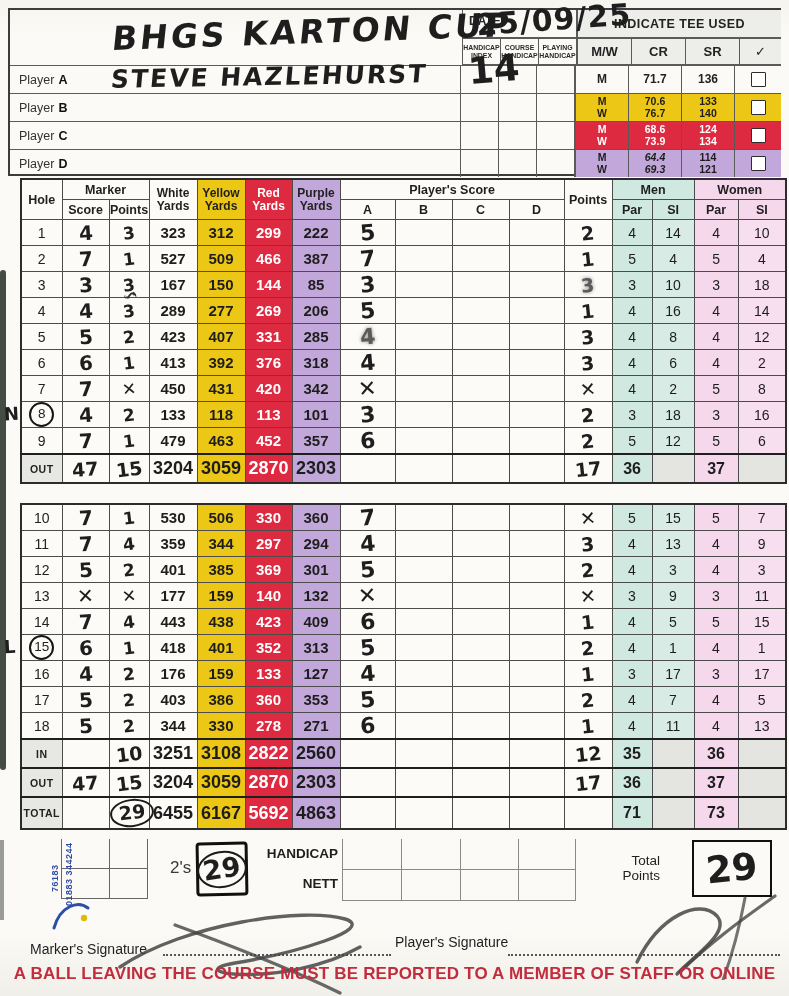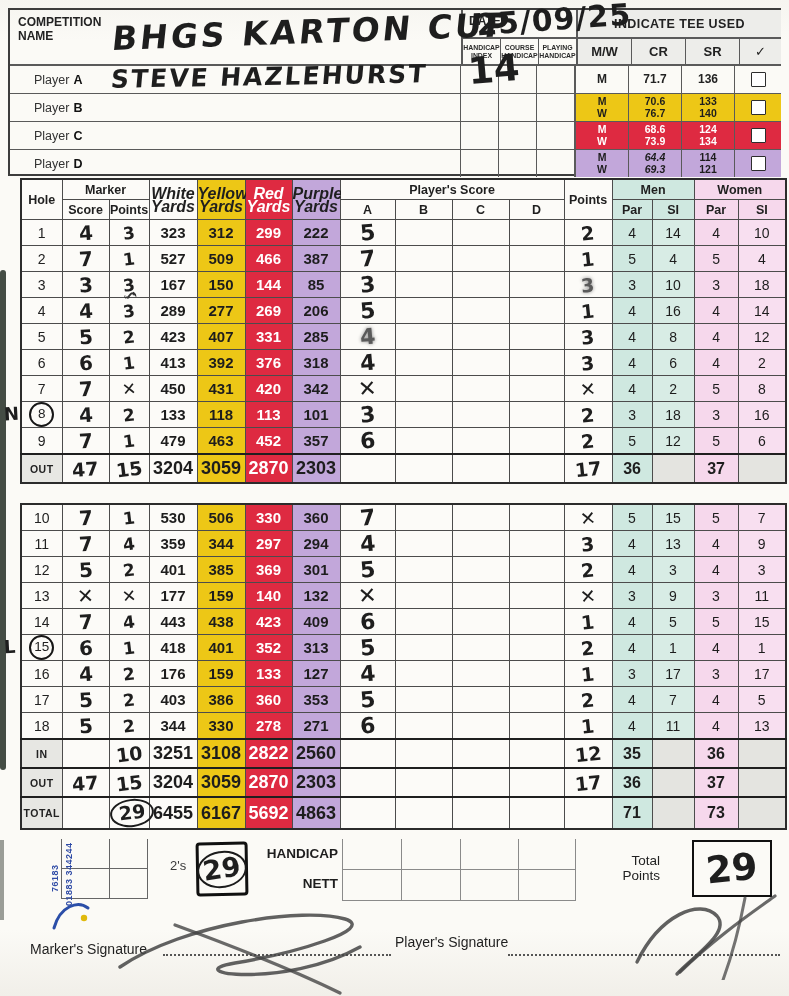--- a/index.html
+++ b/index.html
@@ -19,21 +19,21 @@
      font-size:6.9px;font-weight:bold;color:#2a2a2a;text-align:center;line-height:8px;text-transform:uppercase;}
   .smallhdr>div:last-child{border-right:none;}
   .teeusedhdr{background:#ededea;display:flex;align-items:center;justify-content:center;
      font-size:12.5px;font-weight:bold;letter-spacing:.4px;color:#222;}
   .teecolhdr{display:flex;background:#ededea;}
   .teecolhdr>div{border-right:1px solid #5a5a5a;display:flex;align-items:center;justify-content:center;
      font-size:13px;font-weight:bold;color:#222;}
   .teecolhdr>div:last-child{border-right:none;}
   .tw1,.tw2,.tw3{width:53px;} .tw4{width:47px;flex:1;}
   .prow{position:absolute;left:0;display:flex;width:771px;height:28px;border-top:1px solid #5a5a5a;box-sizing:border-box;}
-  .plabel{width:97px;padding-left:24px;display:flex;align-items:center;font-size:12.5px;color:#333;box-sizing:border-box;}
+  .plabel{width:97px;padding-left:9px;display:flex;align-items:center;font-size:12.5px;color:#333;box-sizing:border-box;}
   .plabel b{margin-left:4px;color:#111;}
   .pname{flex:1;position:relative;}
   .hcap3{width:115px;display:flex;border-left:1px solid #5a5a5a;box-sizing:border-box;}
   .hcap3>div{flex:1;border-right:1px solid #5a5a5a;box-sizing:border-box;}
   .teecells{width:206px;display:flex;border-left:1px solid #5a5a5a;box-sizing:border-box;}
   .teecells>div{border-right:1px solid #5a5a5a;box-sizing:border-box;display:flex;flex-direction:column;
      align-items:center;justify-content:center;font-weight:bold;}
   .teecells>div:last-child{border-right:none;}
   .tline{font-size:10.5px;line-height:11.5px;}
   .tee-white>div{background:#fbfaf6;color:#222;} .tee-white .tline{font-size:12px;}
@@ -48,21 +48,21 @@
   .hw-name{position:absolute;left:4px;top:-4px;font-size:25px;letter-spacing:2px;transform:rotate(-1deg) skewX(-6deg);white-space:nowrap;}
   .hw-date{position:absolute;left:476px;top:2px;font-size:30px;letter-spacing:1px;transform:rotate(-4deg);white-space:nowrap;}
   .hw-hcap{position:absolute;left:468px;top:48px;font-size:37px;transform:rotate(-5deg);}
 
   
   table.scoretable{position:absolute;left:20px;border-collapse:collapse;table-layout:fixed;width:753px;
      border:2px solid #2c2c2c;background:#fcfbf8;}
   .front{top:178px;} .back{top:503px;}
   .scoretable th,.scoretable td{border:1px solid #4c4c4c;padding:0;text-align:center;overflow:visible;position:relative;}
   thead th{font-size:12.5px;font-weight:600;color:#1f1f1f;height:19px;background:#fcfbf8;}
-  thead .h-white,thead .h-yellow,thead .h-red,thead .h-purple{font-size:16px;line-height:13px;font-style:italic;}
+  thead .h-white,thead .h-yellow,thead .h-red,thead .h-purple{font-size:12px;line-height:13px;}
   .h-yellow{background:#edc716 !important;}
   .h-red{background:#de2a41 !important;color:#fff !important;}
   .h-purple{background:#c2a7da !important;}
   .h-men,.h-par.m,.h-si.m{background:#cfe8e0 !important;margin-left:47px;}
   .h-women,.h-par.w,.h-si.w{background:#f6d8ec !important;}
   tbody td{height:25px;font-size:14px;color:#1d1d1d;}
   td.c-y{background:#edc716;font-weight:bold;}
   td.c-r{background:#de2a41;color:#fff;font-weight:bold;}
   td.c-p{background:#c2a7da;font-weight:bold;}
   td.c-w{font-weight:bold;}
@@ -85,21 +85,21 @@
   .note{position:absolute;left:-18px;top:1px;font-size:18px;font-weight:bold;transform:rotate(-3deg);}
   .smudge{color:#5a5a5a;text-shadow:0 0 4px #888;}
   .scrib{text-decoration:underline wavy #333 2px;}
   .ellipse{border:2.5px solid #1b1b1b;border-radius:50%;padding:0 7px 2px;transform:rotate(-8deg);display:inline-block;}
 
   
   .abs{position:absolute;box-sizing:border-box;}
   .minigrid{left:61px;top:839px;width:87px;height:60px;border:1px solid #666;border-top:none;}
   .minigrid .v{position:absolute;left:47px;top:0;width:1px;height:100%;background:#666;}
   .minigrid .h{position:absolute;left:0;top:29px;width:100%;height:1px;background:#666;}
-  .twoslabel{left:170px;top:858px;font-size:13px;color:#3a3a3a;}
+  .twoslabel{left:170px;top:858px;font-size:17px;color:#3a3a3a;}
   .twosbox{left:196px;top:842px;width:52px;height:54px;border:3.5px solid #101010;border-radius:4px;
      display:flex;align-items:center;justify-content:center;transform:rotate(-1deg);background:#fbfaf6;}
   .twosbox .hw{font-size:27px;}
   .hclabel{left:250px;top:846px;width:88px;text-align:right;font-size:13.5px;font-weight:bold;color:#1e1e1e;}
   .nettlabel{left:250px;top:876px;width:88px;text-align:right;font-size:13.5px;font-weight:bold;color:#1e1e1e;}
   .hcgrid{left:342px;top:839px;width:234px;height:62px;border:1px solid #8a8a8a;border-top:none;}
   .hcgrid .h{position:absolute;left:0;top:30px;width:100%;height:1px;background:#8a8a8a;}
   .hcgrid .v{position:absolute;top:0;width:1px;height:100%;background:#8a8a8a;}
   .tplabel{left:598px;top:853px;width:62px;text-align:right;font-size:13.5px;color:#222;line-height:15px;}
   .tpbox{left:692px;top:840px;width:80px;height:57px;border:2.5px solid #101010;display:flex;align-items:center;justify-content:center;background:#fbfaf6;}
@@ -117,23 +117,20 @@
   svg.sig{position:absolute;pointer-events:none;}
 </style>
 </head>
 <body>
 
 <div class="card">
   <div class="scan-left"></div>
   <div class="scan-left2"></div>
 
   <div class="topgrid">
-    <div class="tcellbox" style="left:0;top:0;width:452px;height:55px;border-left:none;border-top:none;">
-      <div class="complabel">COMPETITION NAME</div>
-    </div>
     <div class="tcellbox" style="left:452px;top:0;width:115px;height:28px;border-top:none;">
       <div class="datelabel">DATE</div>
     </div>
     <div class="tcellbox teeusedhdr" style="left:567px;top:0;width:204px;height:28px;border-top:none;border-right:none;">INDICATE TEE USED</div>
     <div class="tcellbox" style="left:452px;top:28px;width:115px;height:27px;">
       <div class="smallhdr">
         <div>HANDICAP INDEX</div>
         <div>COURSE HANDICAP</div>
         <div>PLAYING HANDICAP</div>
       </div>
@@ -771,13 +768,14 @@
   <svg class="sig" style="left:105px;top:905px;" width="330" height="90" viewBox="0 0 330 90">
     <path d="M15,62 C80,18 200,2 240,14 C272,24 190,48 130,58 C70,68 180,84 255,42" stroke="#454545" stroke-width="3.4" fill="none" stroke-linecap="round" opacity=".85"></path>
     <path d="M70,20 C130,42 190,66 235,88" stroke="#454545" stroke-width="3.2" fill="none" stroke-linecap="round" opacity=".8"></path>
   </svg>
   <svg class="sig" style="left:625px;top:890px;" width="164" height="90" viewBox="0 0 164 90">
     <path d="M12,72 C35,25 75,8 92,26 C106,42 70,65 52,84" stroke="#454545" stroke-width="3.4" fill="none" stroke-linecap="round" opacity=".85"></path>
     <path d="M55,82 C90,48 125,24 150,6" stroke="#454545" stroke-width="3.2" fill="none" stroke-linecap="round" opacity=".8"></path>
     <path d="M120,8 C114,40 106,68 98,90" stroke="#454545" stroke-width="3" fill="none" stroke-linecap="round" opacity=".75"></path>
   </svg>
 
+  <div class="abs notice">A BALL LEAVING THE COURSE MUST BE REPORTED TO A MEMBER OF STAFF OR ONLINE</div>
 </div>
 
 </body></html>

